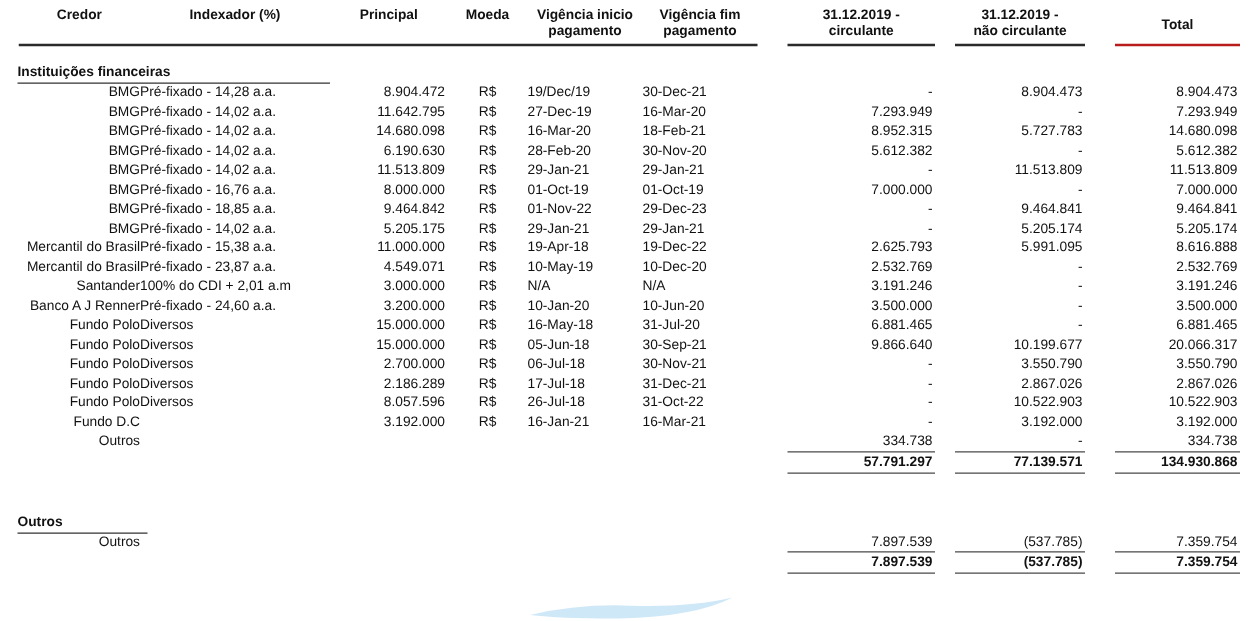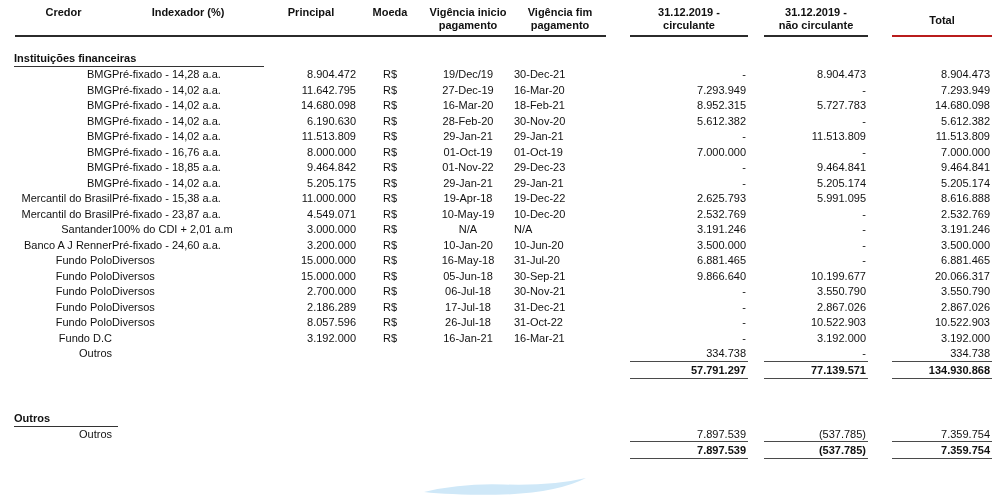--- a/index.html
+++ b/index.html
@@ -8,21 +8,21 @@
     font-family:"Liberation Sans", sans-serif; font-size:11px; color:#111;
     overflow:hidden;
   }
   .row{display:flex; height:15.5px; line-height:15.5px; white-space:nowrap;}
   .c{overflow:hidden;}
   
   .c-credor{width:112px; padding-left:14px; box-sizing:border-box; text-align:right;}
   .c-index{width:152px; text-align:left;}
   .c-principal{width:94px; text-align:right;}
   .c-moeda{width:64px; text-align:center;}
-  .c-vini{width:92px; text-align:center;}
+  .c-vini{width:92px; }
   .c-vfim{width:92px; }
   .sp1{width:24px;} .sp2{width:16px;} .sp3{width:24px;}
   .c-circ{width:118px; text-align:right;}
   .c-ncirc{width:104px; text-align:right;}
   .c-total{width:100px; text-align:right;}
   .num{text-align:right; padding-right:2px; box-sizing:border-box;}
 
   
   .header{display:flex; align-items:center; padding-top:4px;}
   .hgroup{display:flex; margin-left:15px; border-bottom:2px solid #2b2b2b;}

